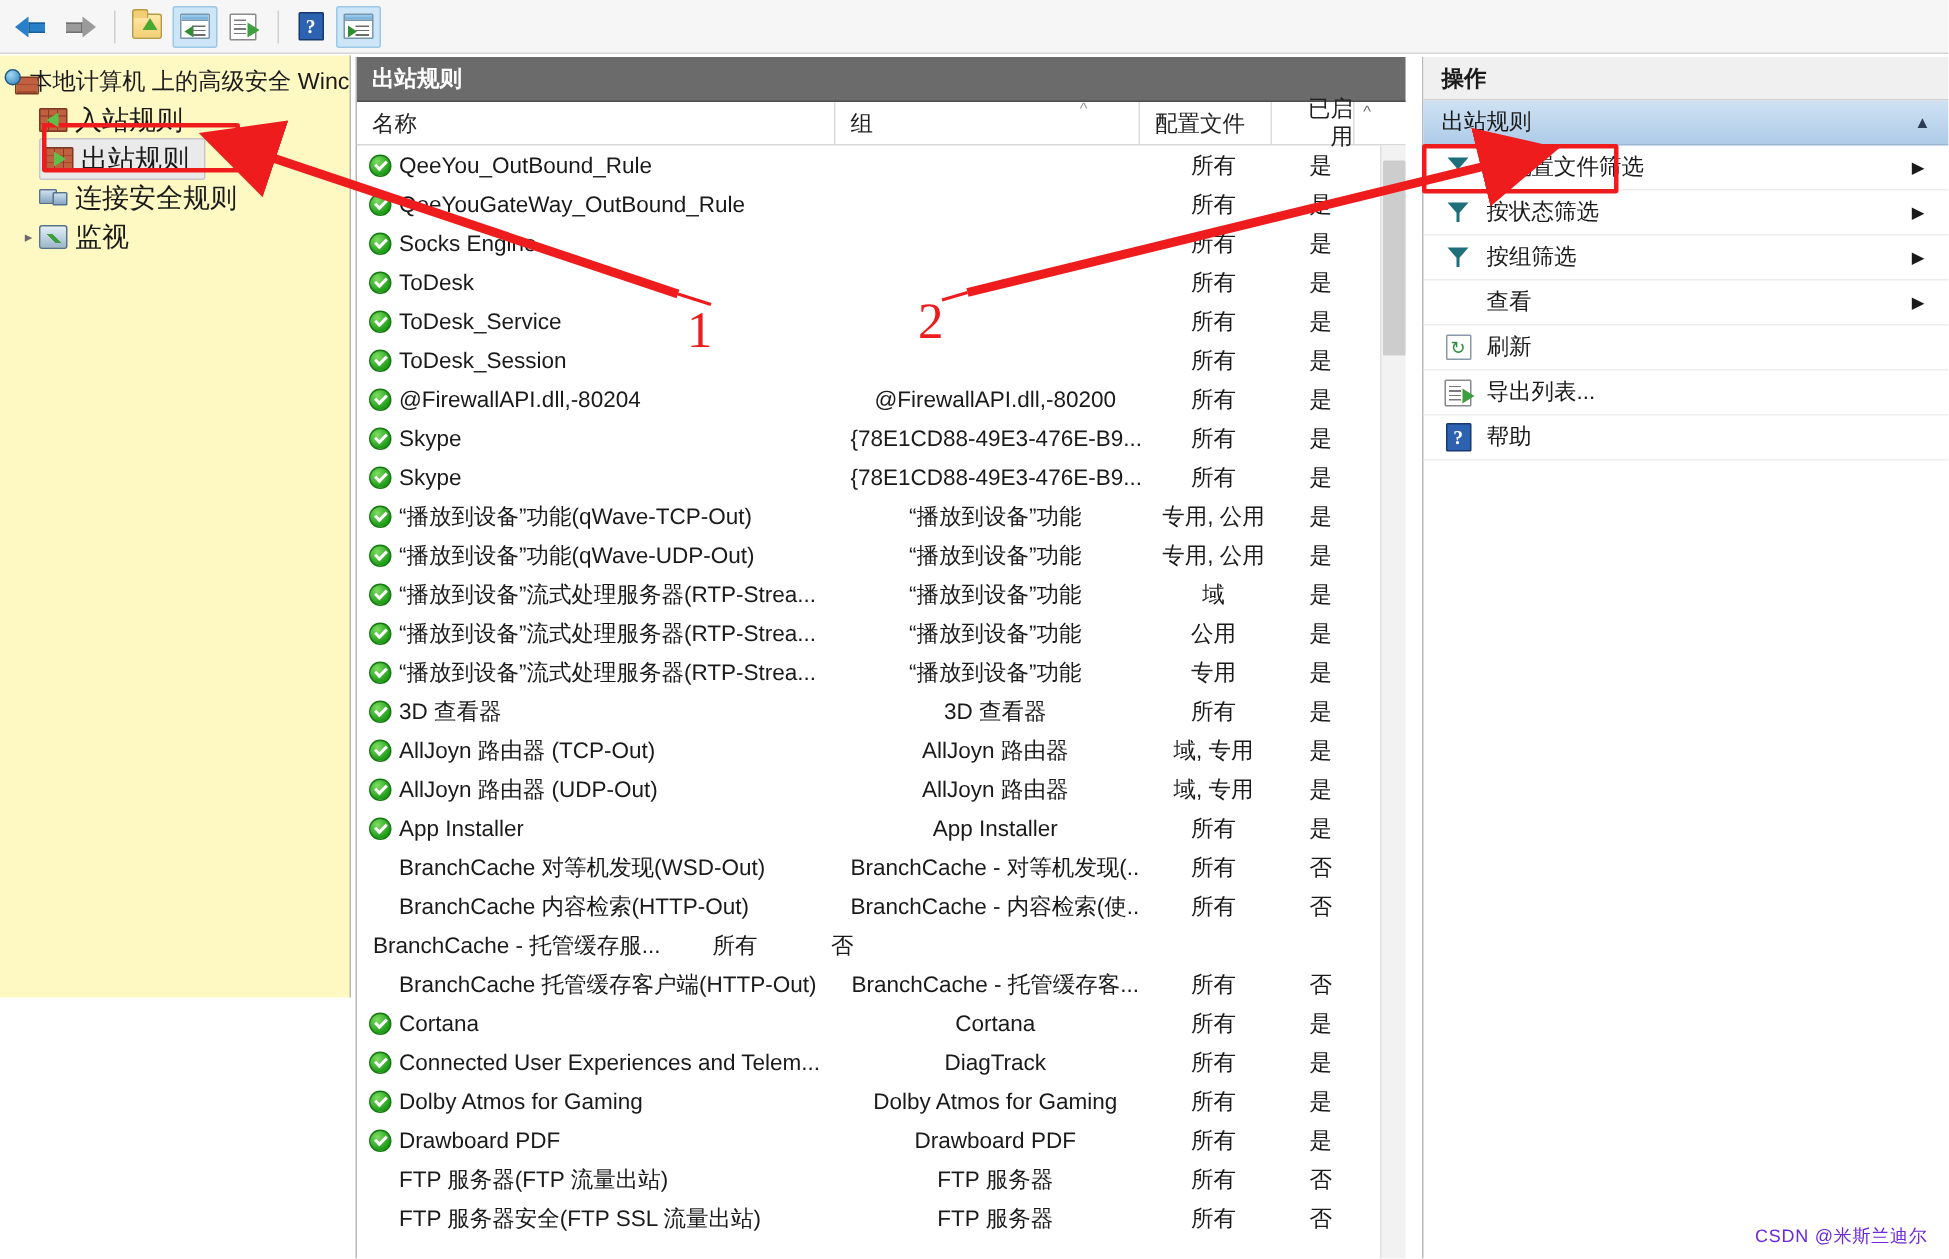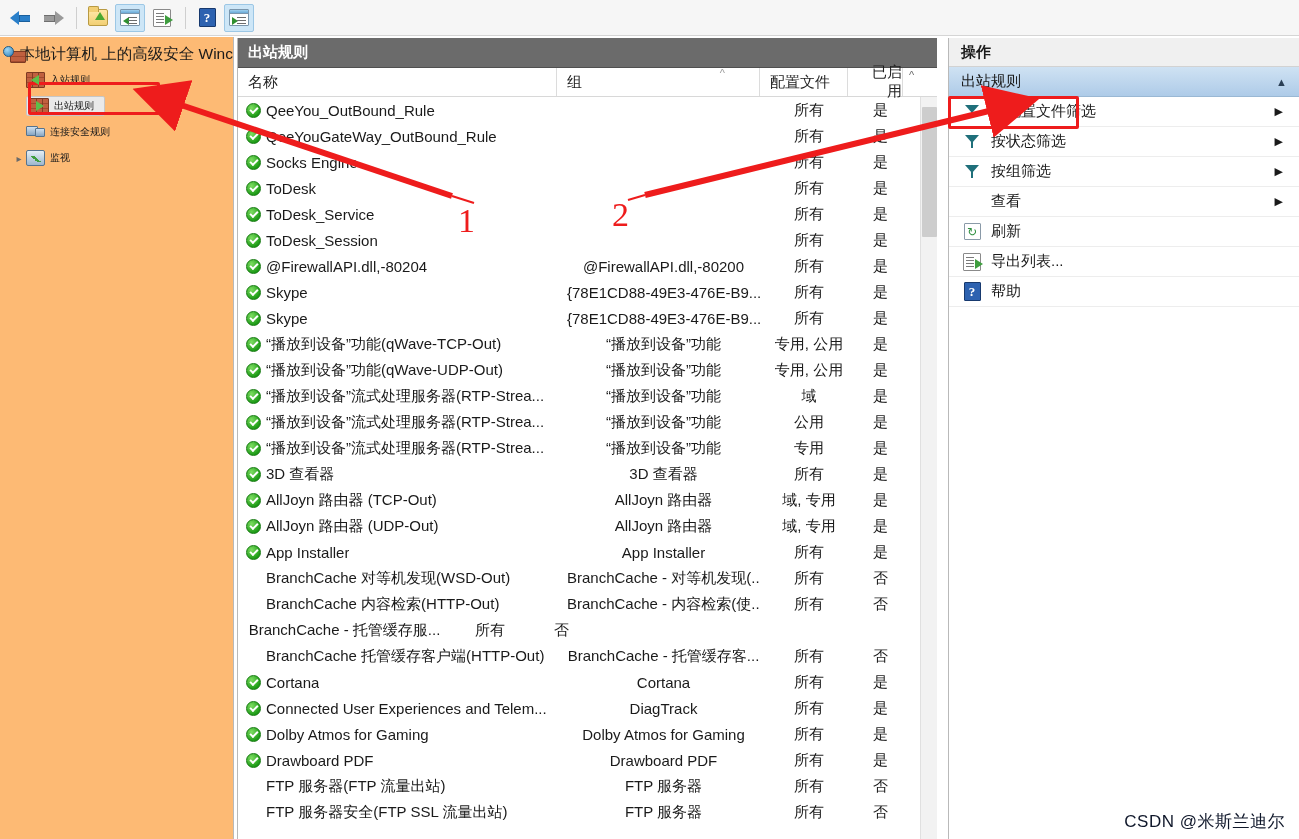--- a/index.html
+++ b/index.html
@@ -78,27 +78,27 @@
     background: repeating-linear-gradient(#7a7a7a 0 1px, transparent 1px 3px); }
   .ic-export .ar { position:absolute; right:-3px; top:5px; width:0; height:0;
     border-top:5px solid transparent; border-bottom:5px solid transparent; border-left:8px solid #3f9e3f; }
   
   .ic-help { width:17px; height:19px; background:#2d62b0; border:1px solid #17396e;
     color:#fff; font-size:13px; font-weight:bold; display:flex; align-items:center; justify-content:center;
     border-radius:1px; font-family:"Liberation Serif", serif; }
 
   
   #tree-panel {
-    position: absolute; left: 0; top: 37px; width: 234px; height: 802px;
-    background: #fdba74; border-right: 1px solid #b9b9b9;
+    position: absolute; left: 0; top: 37px; width: 234px; height: 628px;
+    background: #fef9c3; border-right: 1px solid #b9b9b9;
     overflow: hidden;
   }
   .tree-row { display:flex; align-items:center; height: 26px; padding-left: 6px; white-space: nowrap; }
   .tree-row .twisty { width: 14px; font-size: 10px; color:#6a6a6a; text-align:center; }
-  .tree-label { font-size: 10px; color:#1a1a1a; margin-left: 5px; }
+  .tree-label { font-size: 18px; color:#1a1a1a; margin-left: 5px; }
   .tree-root .tree-label { font-size: 15.5px; }
   .tree-child { padding-left: 26px; }
   .tree-row.selected-outline .tree-inner {
     background:#eaeaea; border:1px solid #c6c6c6; border-radius:2px; padding:1px 10px 1px 3px;
   }
   .tree-inner { display:flex; align-items:center; }
 
   
   .ic-brick {
     width:19px; height:16px; position:relative; border-radius:1px;
@@ -231,21 +231,21 @@
 
   
   .redbox { position:absolute; border:3px solid #ee1c1c; border-radius:2px; pointer-events:none; }
   svg#anno { position:absolute; left:0; top:0; width:1299px; height:839px; pointer-events:none; }
   .anno-num {
     position:absolute; color:#ee1c1c; font-size:34px;
     font-family:"Liberation Serif", serif; pointer-events:none;
   }
   #watermark {
     position:absolute; right:14px; bottom:6px;
-    color:#0f172a; font-size:17px; letter-spacing:.5px;
+    color:#6d28d9; font-size:12px; letter-spacing:.5px;
   }
 </style>
 </head>
 <body>
 
 <div id="root">
 
   <div id="toolbar">
     <div class="tb-btn">
       <span class="arrow-glyph arr-back">

